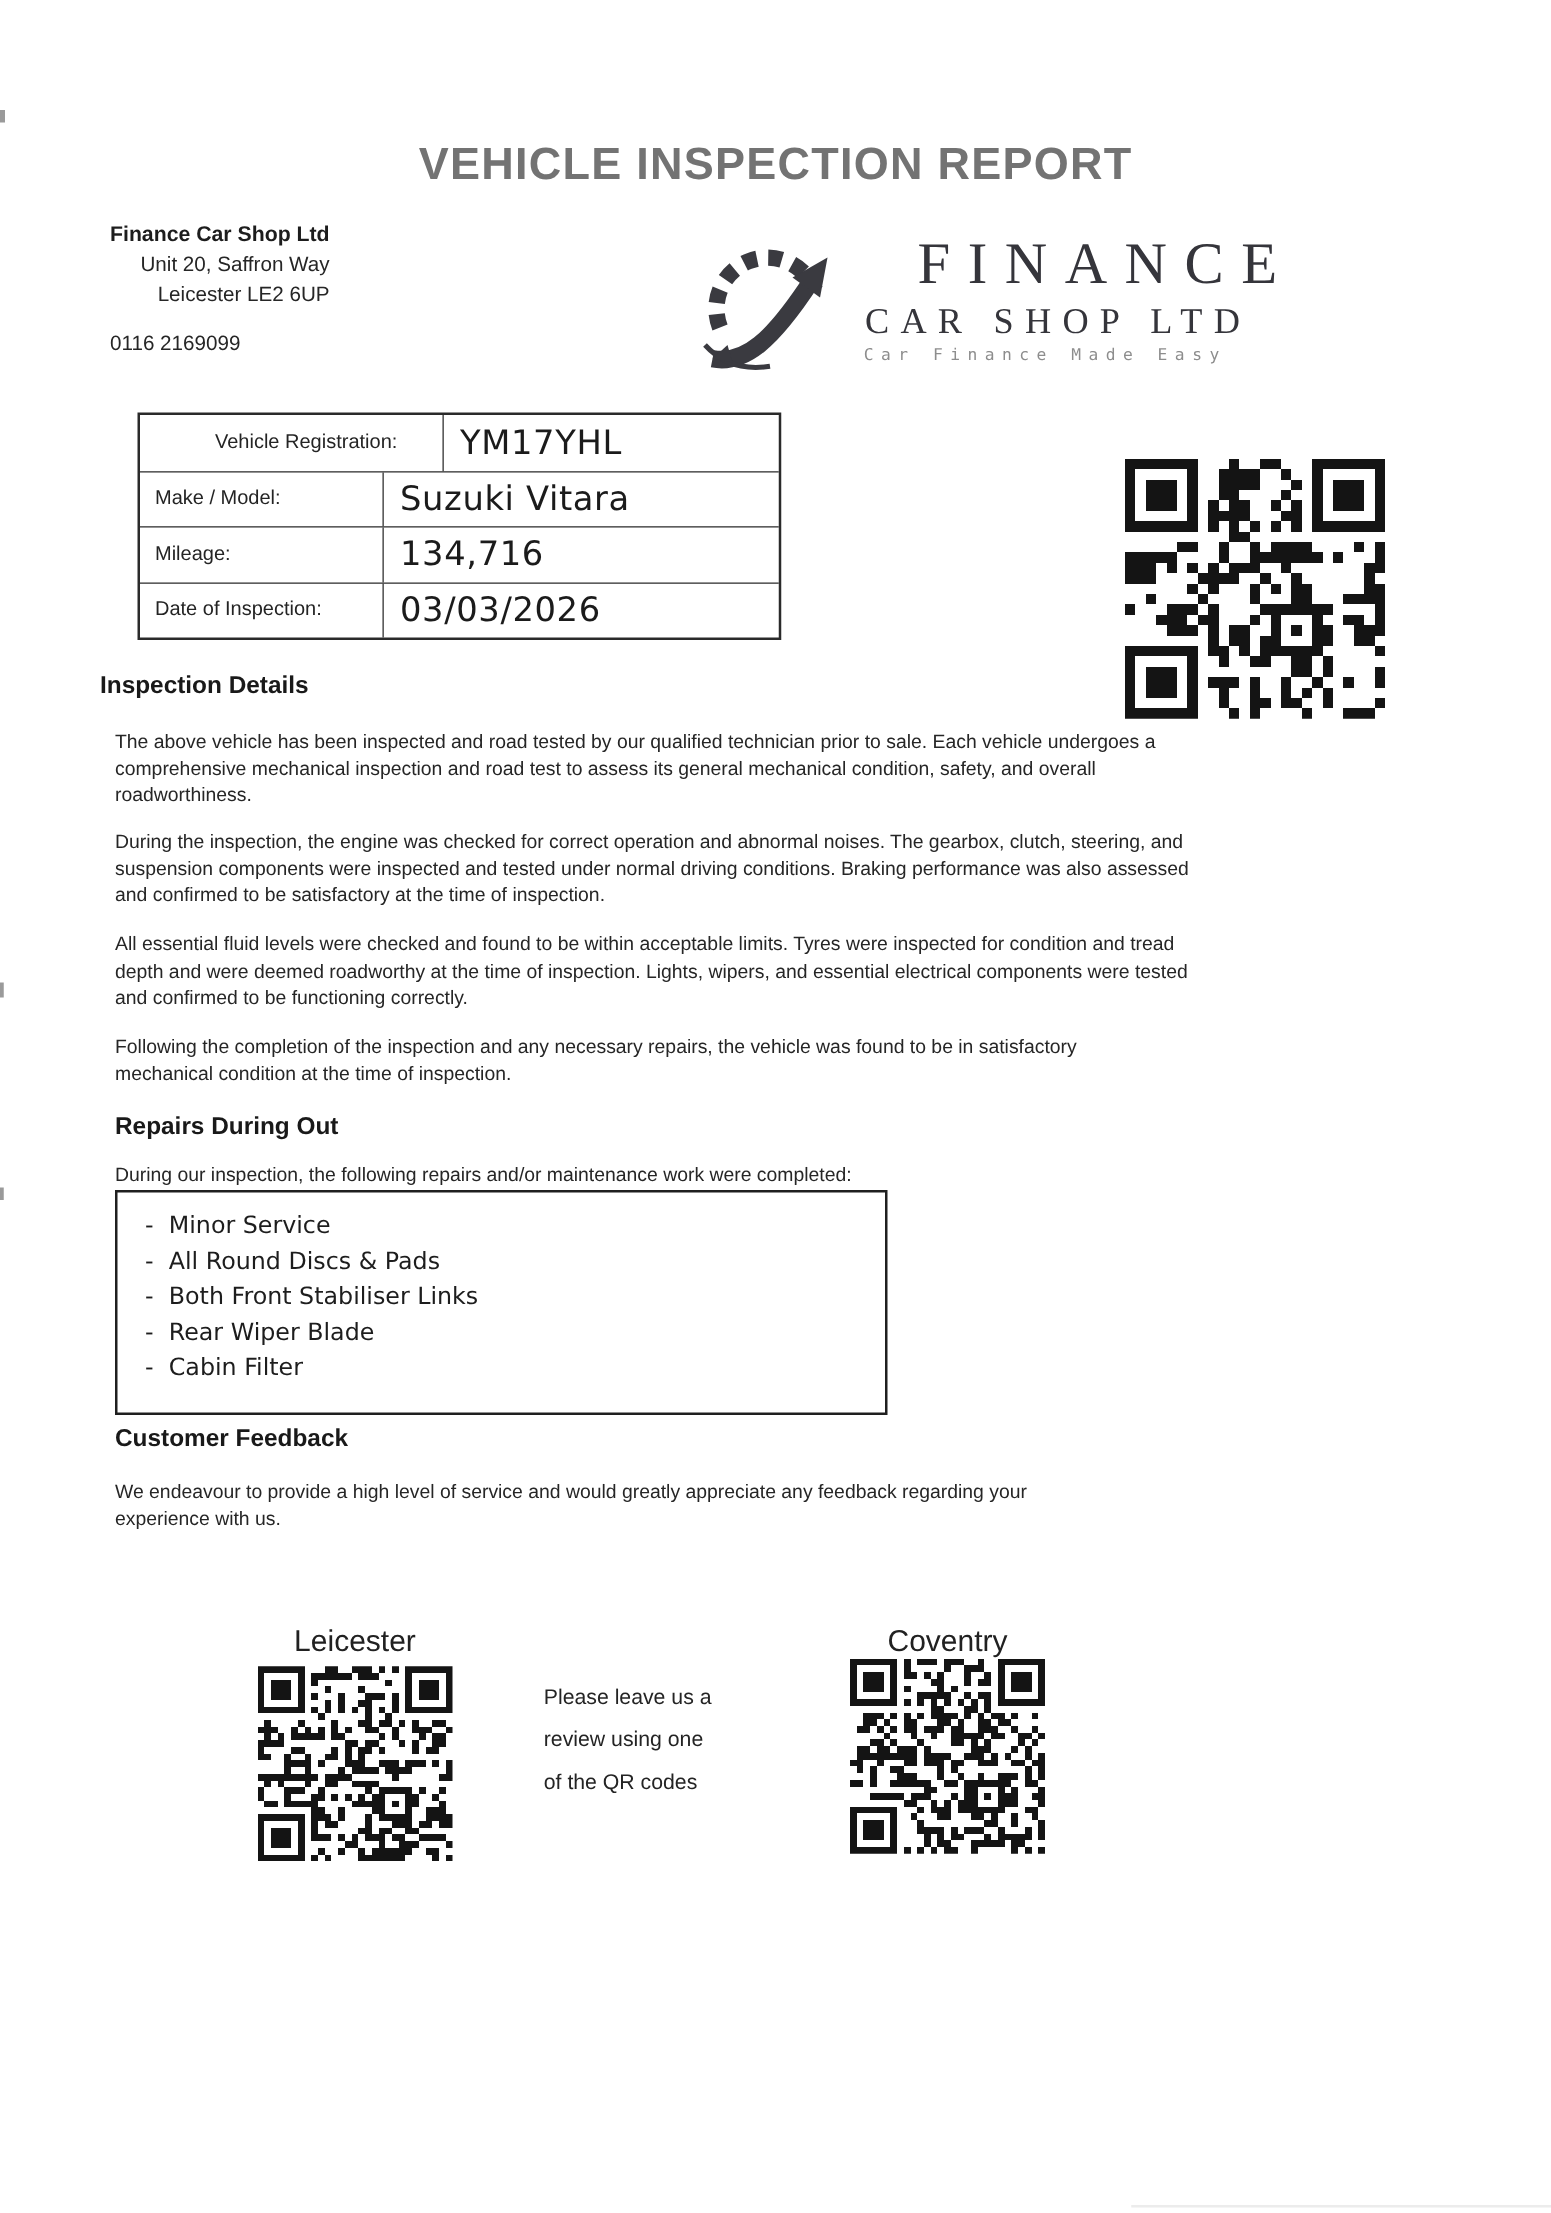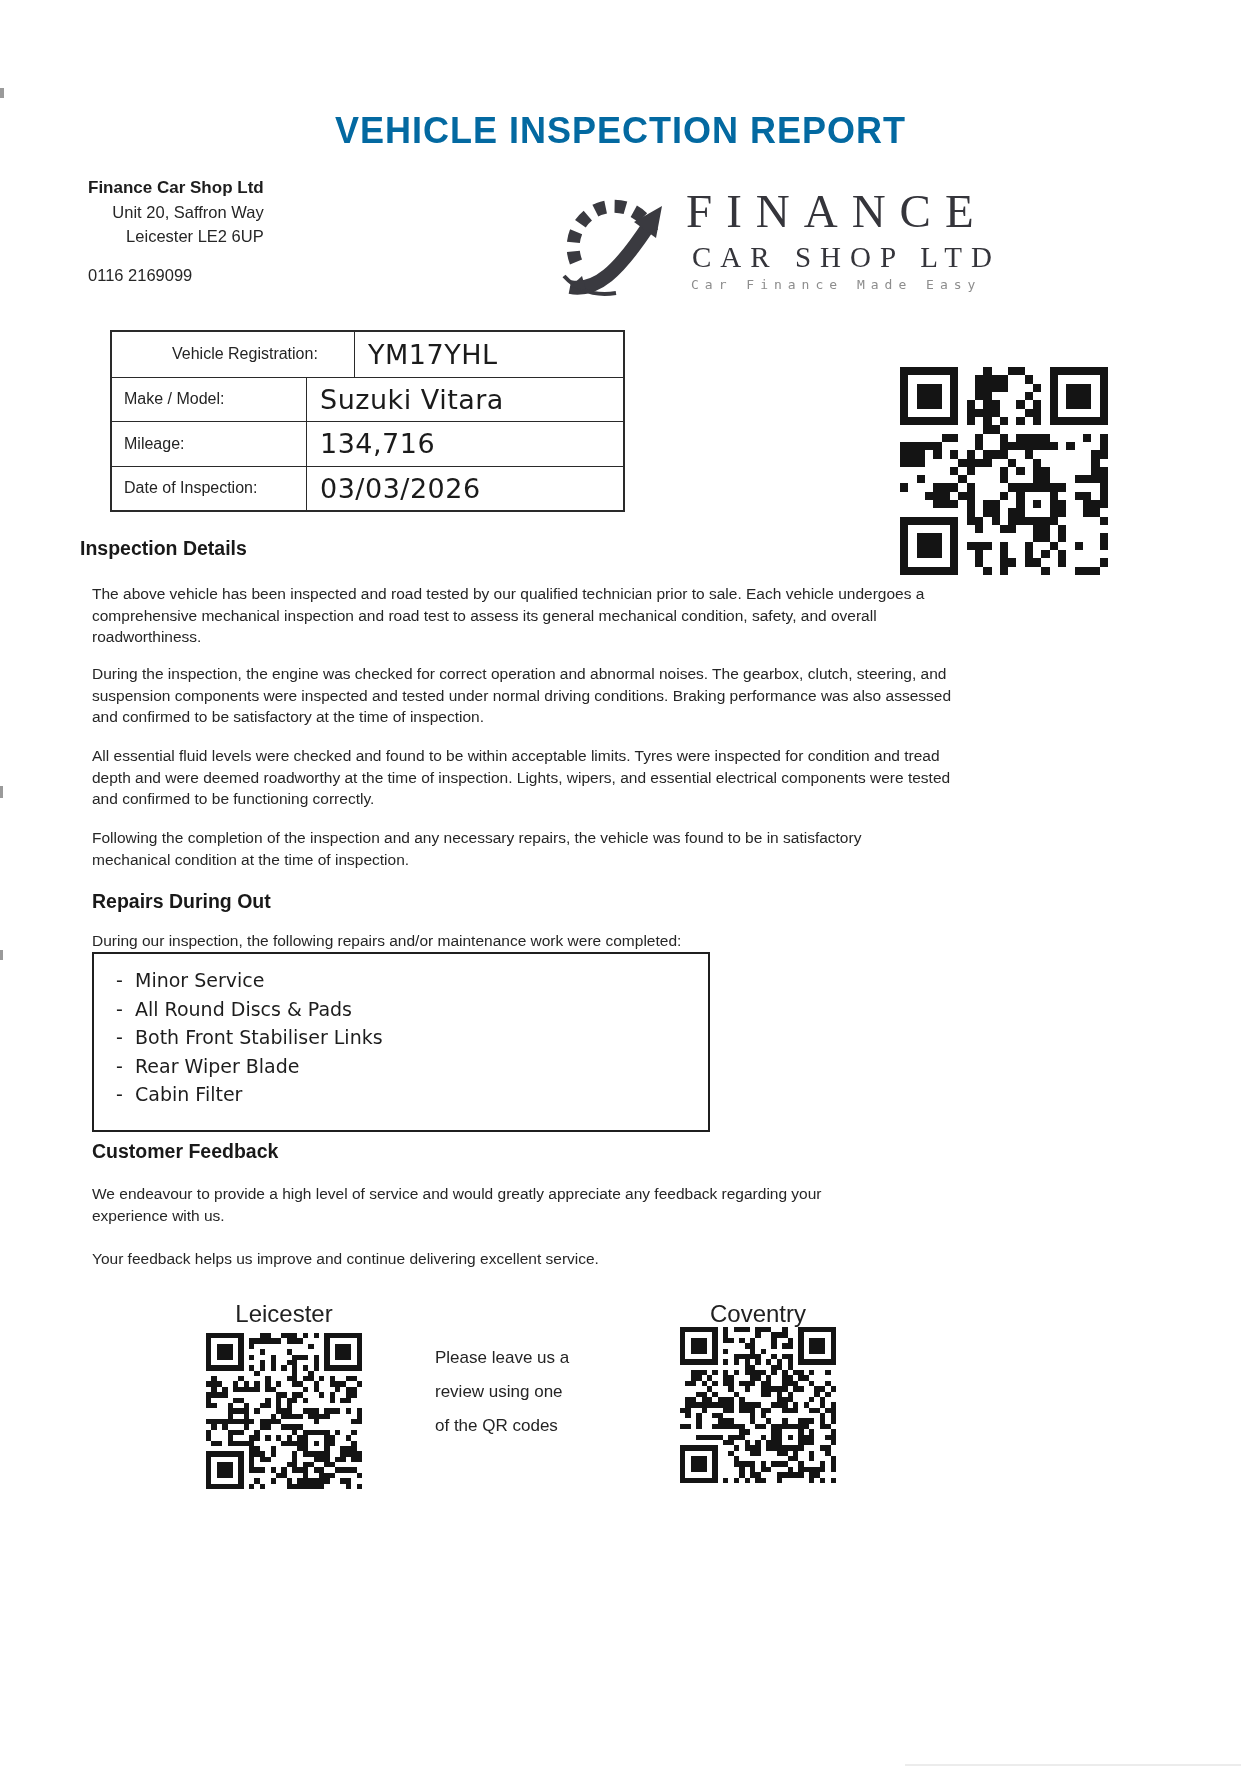--- a/index.html
+++ b/index.html
@@ -4,30 +4,30 @@
 <style>
   html,body{margin:0;padding:0;background:#ffffff;}
   .page{
     position:relative;width:1241px;height:1770px;background:#ffffff;overflow:hidden;
     font-family:"Liberation Sans",sans-serif;color:#232323;
   }
   .abs{position:absolute;}
   
   .doc-title{
     left:0;top:110px;width:1241px;text-align:center;
-    font-size:36px;font-weight:700;letter-spacing:1px;color:#0369a1;
+    font-size:36px;font-weight:700;letter-spacing:1px;color:#737373;
   }
   
   .addr{left:88px;top:176px;font-size:16.5px;line-height:24px;color:#262626;text-align:right;}
   .addr .co{font-weight:700;font-size:17px;color:#1d1d1d;}
   .phone{left:88px;top:266px;font-size:16.5px;color:#262626;}
   
   .logo-icon{left:556px;top:190px;}
   .logo-text{left:686px;top:183px;color:#35353b;}
-  .logo-l1{font-family:"Liberation Serif",serif;font-size:47px;letter-spacing:14px;line-height:56px;white-space:nowrap;}
+  .logo-l1{font-family:"Liberation Serif",serif;font-size:47px;letter-spacing:14px;line-height:56px;white-space:nowrap;margin-left:48px;}
   .logo-l2{font-family:"Liberation Serif",serif;font-size:29px;letter-spacing:9px;line-height:36px;margin-left:6px;white-space:nowrap;}
   .logo-l3{font-family:"DejaVu Sans Mono",monospace;font-size:13px;letter-spacing:6px;color:#8d8d8d;margin-left:5px;margin-top:2px;white-space:nowrap;}
   
   .vtable{
     left:110px;top:330px;width:515px;height:182px;
     border:2px solid #2a2a2a;display:grid;grid-template-rows:repeat(4,1fr);
     background:#fff;box-sizing:border-box;
   }
   .vrow{display:grid;grid-template-columns:195px 1fr;border-top:1.5px solid #2a2a2a;}
   .vrow:first-child{border-top:none;padding-left:48px;}
@@ -439,21 +439,20 @@
     </div>
     <div class="repair-item">
       <span class="dash">-</span>
       <span>Cabin Filter</span>
     </div>
   </div>
 
   <div class="abs h" style="left:92px;top:1140px;">Customer Feedback</div>
   <div class="abs para" style="top:1183px;">We endeavour to provide a high level of service and would greatly appreciate any feedback regarding your
 experience with us.</div>
-  <div class="abs para" style="top:1248px;">Your feedback helps us improve and continue delivering excellent service.</div>
 
   <div class="abs loc-label" style="left:184px;top:1288px;">Leicester</div>
   <div class="abs loc-label" style="left:658px;top:1288px;">Coventry</div>
 
   <div class="abs qr" style="left:206px;top:1333px;"><svg width="156" height="156" viewBox="0 0 156 156" shape-rendering="crispEdges">
         <rect width="100%" height="100%" fill="#fff"></rect>
         <g fill="#141414">
           <rect x="0" y="0" width="5.379310344827586" height="5.379310344827586"></rect>
           <rect x="5.379310344827586" y="0" width="5.379310344827586" height="5.379310344827586"></rect>
           <rect x="10.758620689655173" y="0" width="5.379310344827586" height="5.379310344827586"></rect>

